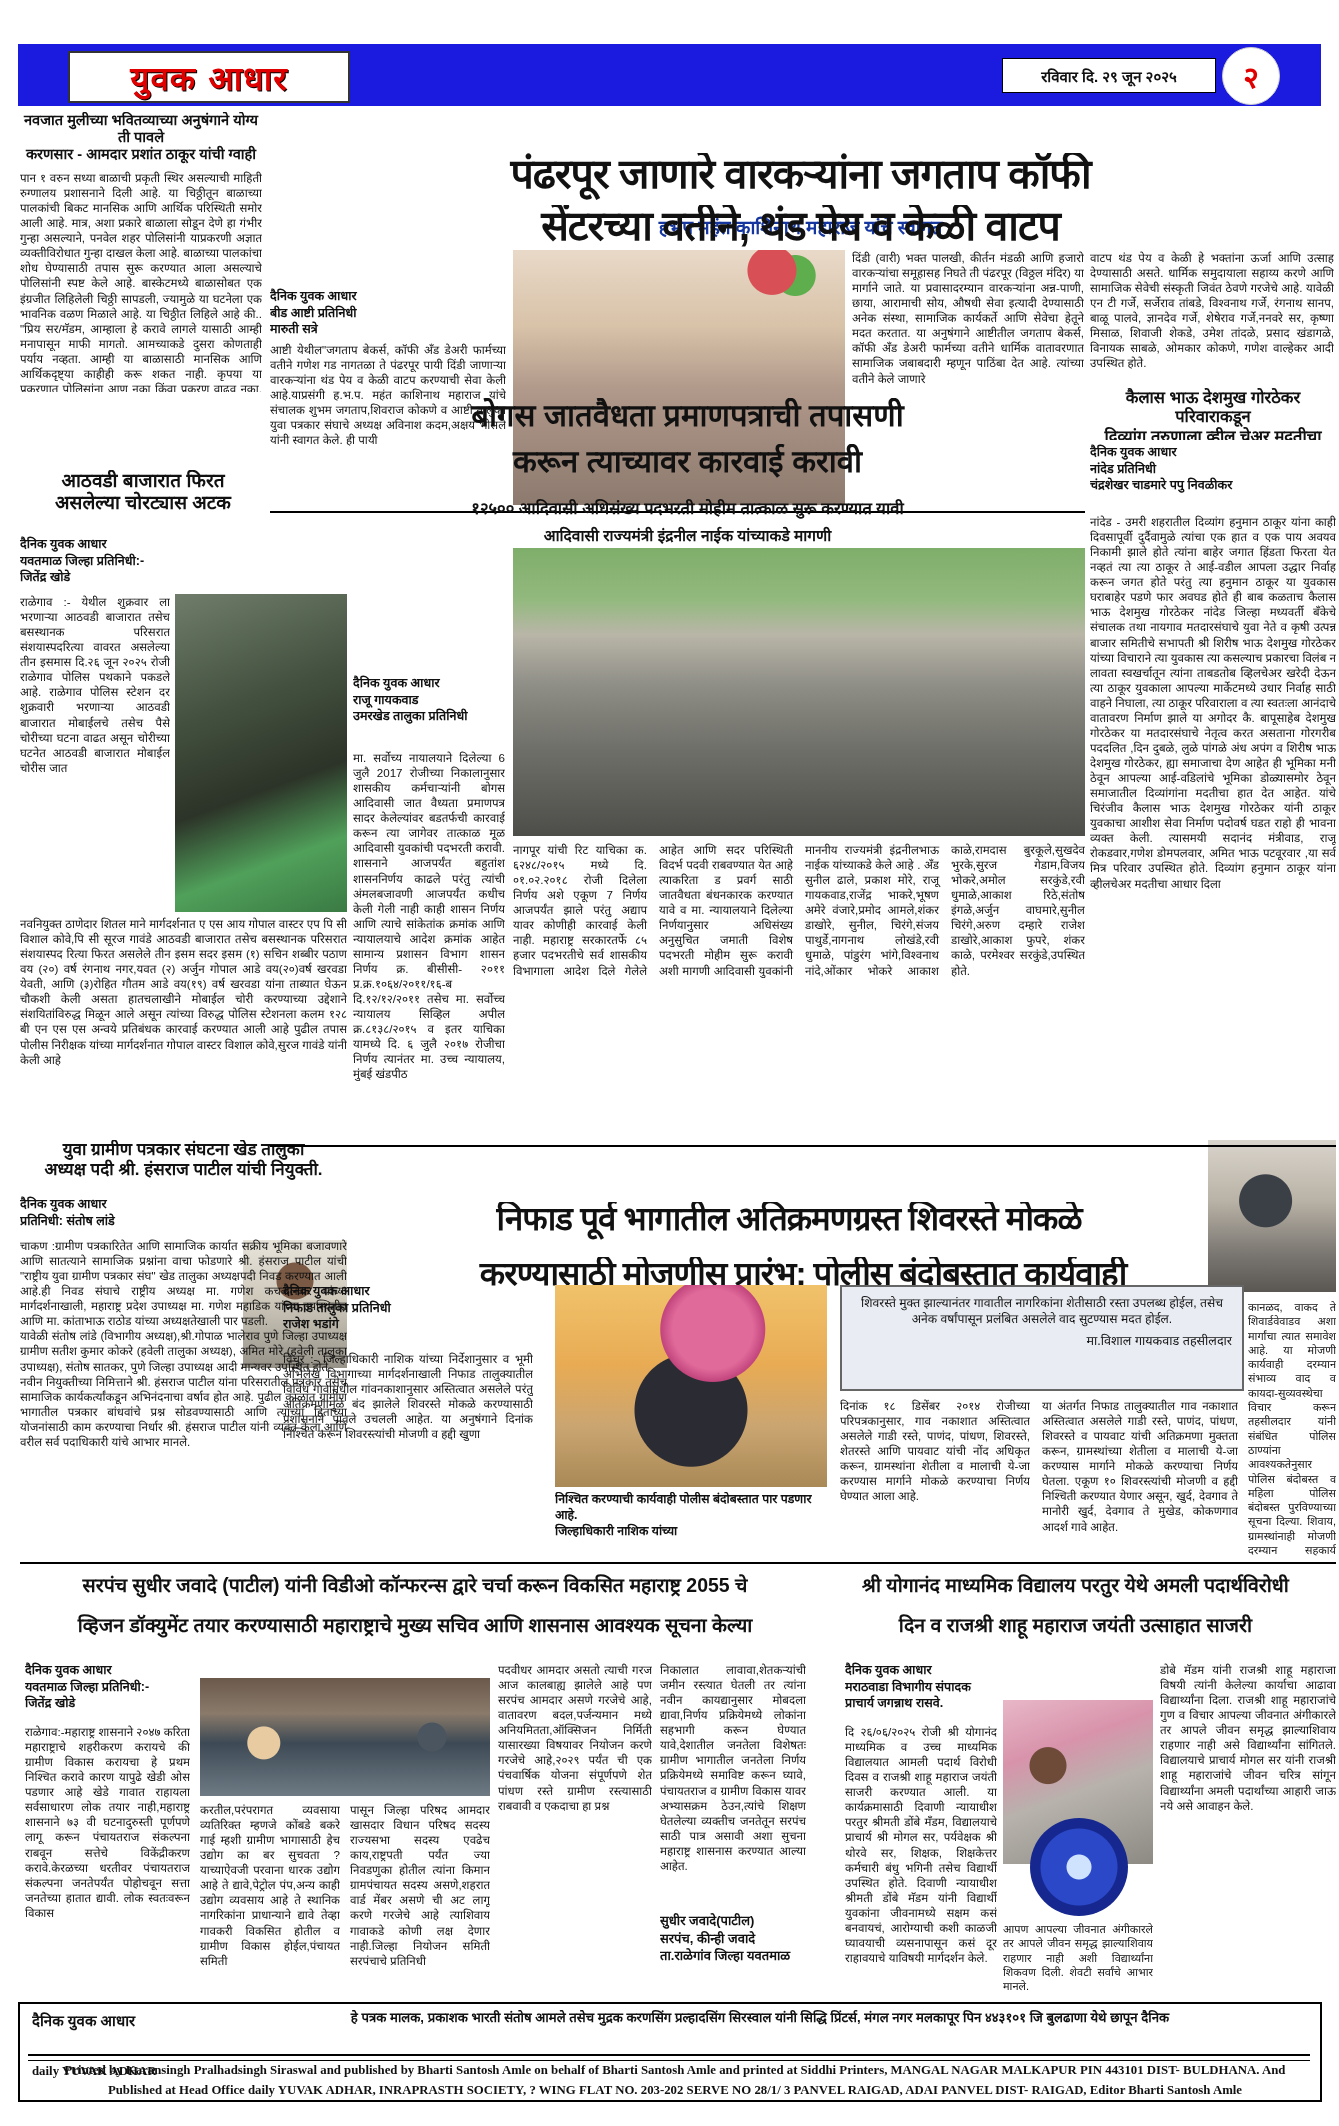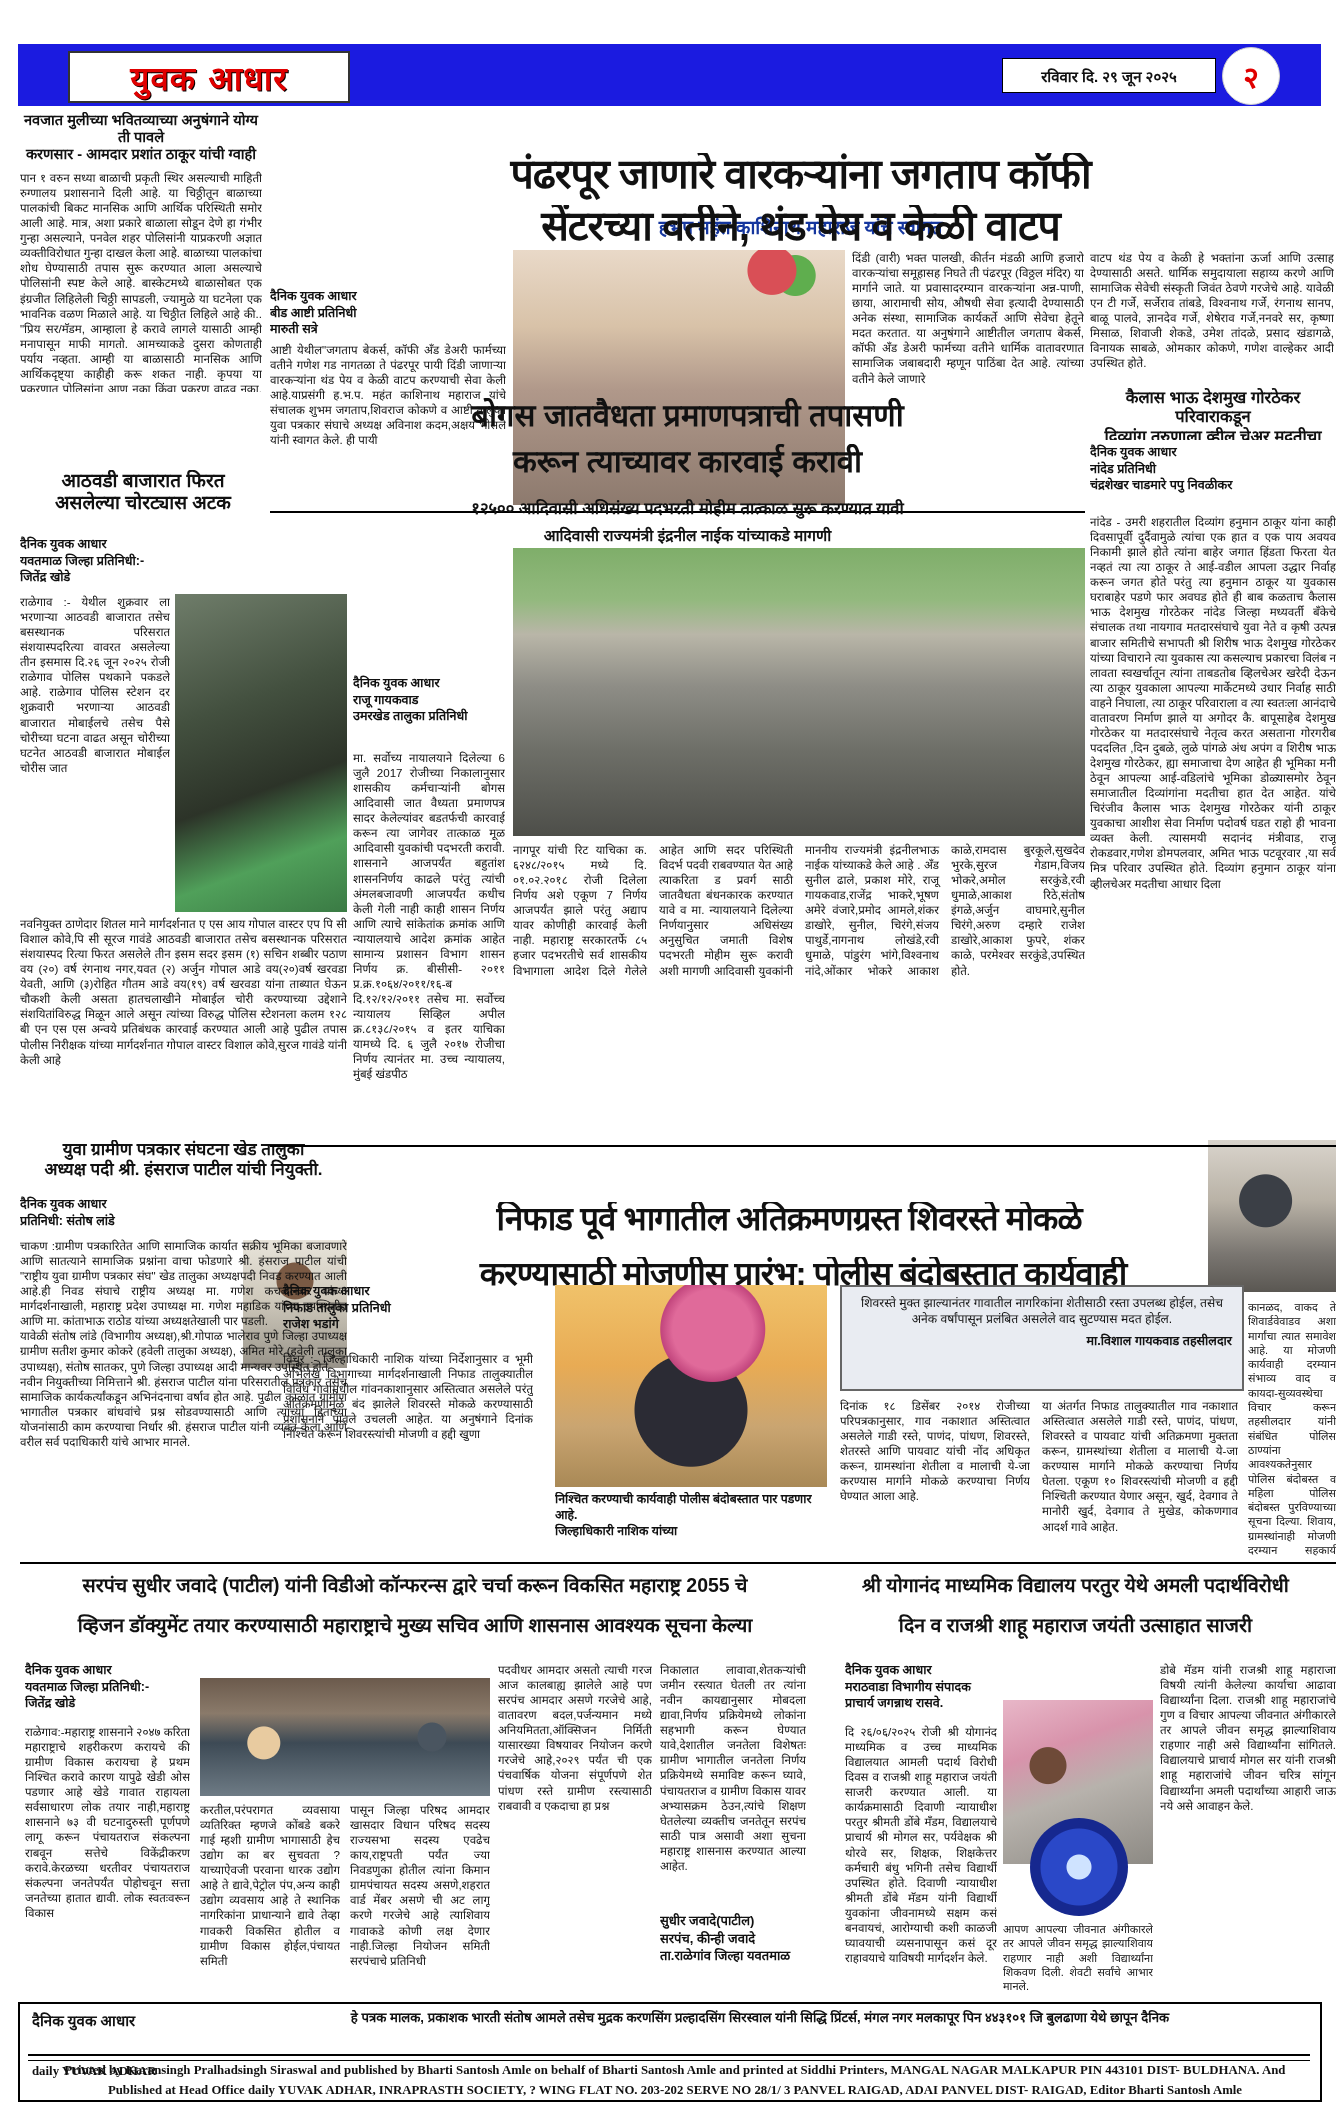--- a/index.html
+++ b/index.html
@@ -21,21 +21,21 @@
   #logo-box{background:#fff;border:2px solid #333;display:flex;align-items:center;justify-content:center;}
   #logo-text{color:var(--c-logo,#e00000);font-size:33px;font-weight:bold;letter-spacing:1px;
              text-shadow:1px 1px 0 #000;font-family:"DejaVu Sans",sans-serif;}
   #date-box{background:#fff;border:1px solid #000;display:flex;align-items:center;justify-content:center;
             font-weight:bold;font-size:15px;}
   #page-circle{background:#fff;border-radius:50%;display:flex;align-items:center;justify-content:center;
                color:var(--c-logo,#e00000);font-size:30px;font-weight:bold;border:1px solid #ccc;}
   .subhead-blue{color:var(--c-subhead,#15369e);}
   .quote-box{border:2px solid #666;background:#e9ecf2;padding:8px 10px;}
   .quote-box .q{font-size:12.2px;line-height:1.35;text-align:center;}
-  .quote-box .qb{font-weight:bold;font-size:12.6px;text-align:right;margin-top:4px;}
+  .quote-box .qb{font-weight:normal;font-size:12.6px;text-align:right;margin-top:4px;}
   .footer-box{border:2px solid #000;}
   .foot-mr{font-weight:bold;font-size:13.2px;line-height:1.5;text-align:center;}
   .foot-en{font-weight:bold;font-size:12.8px;line-height:1.55;text-align:center;font-family:"Liberation Serif","DejaVu Serif",serif;}
 </style>
 </head>
 <body>
 
 <div id="page">
 
   <div id="masthead-bar" class="abs" style="left:18px;top:44px;width:1303px;height:62px;"></div>

